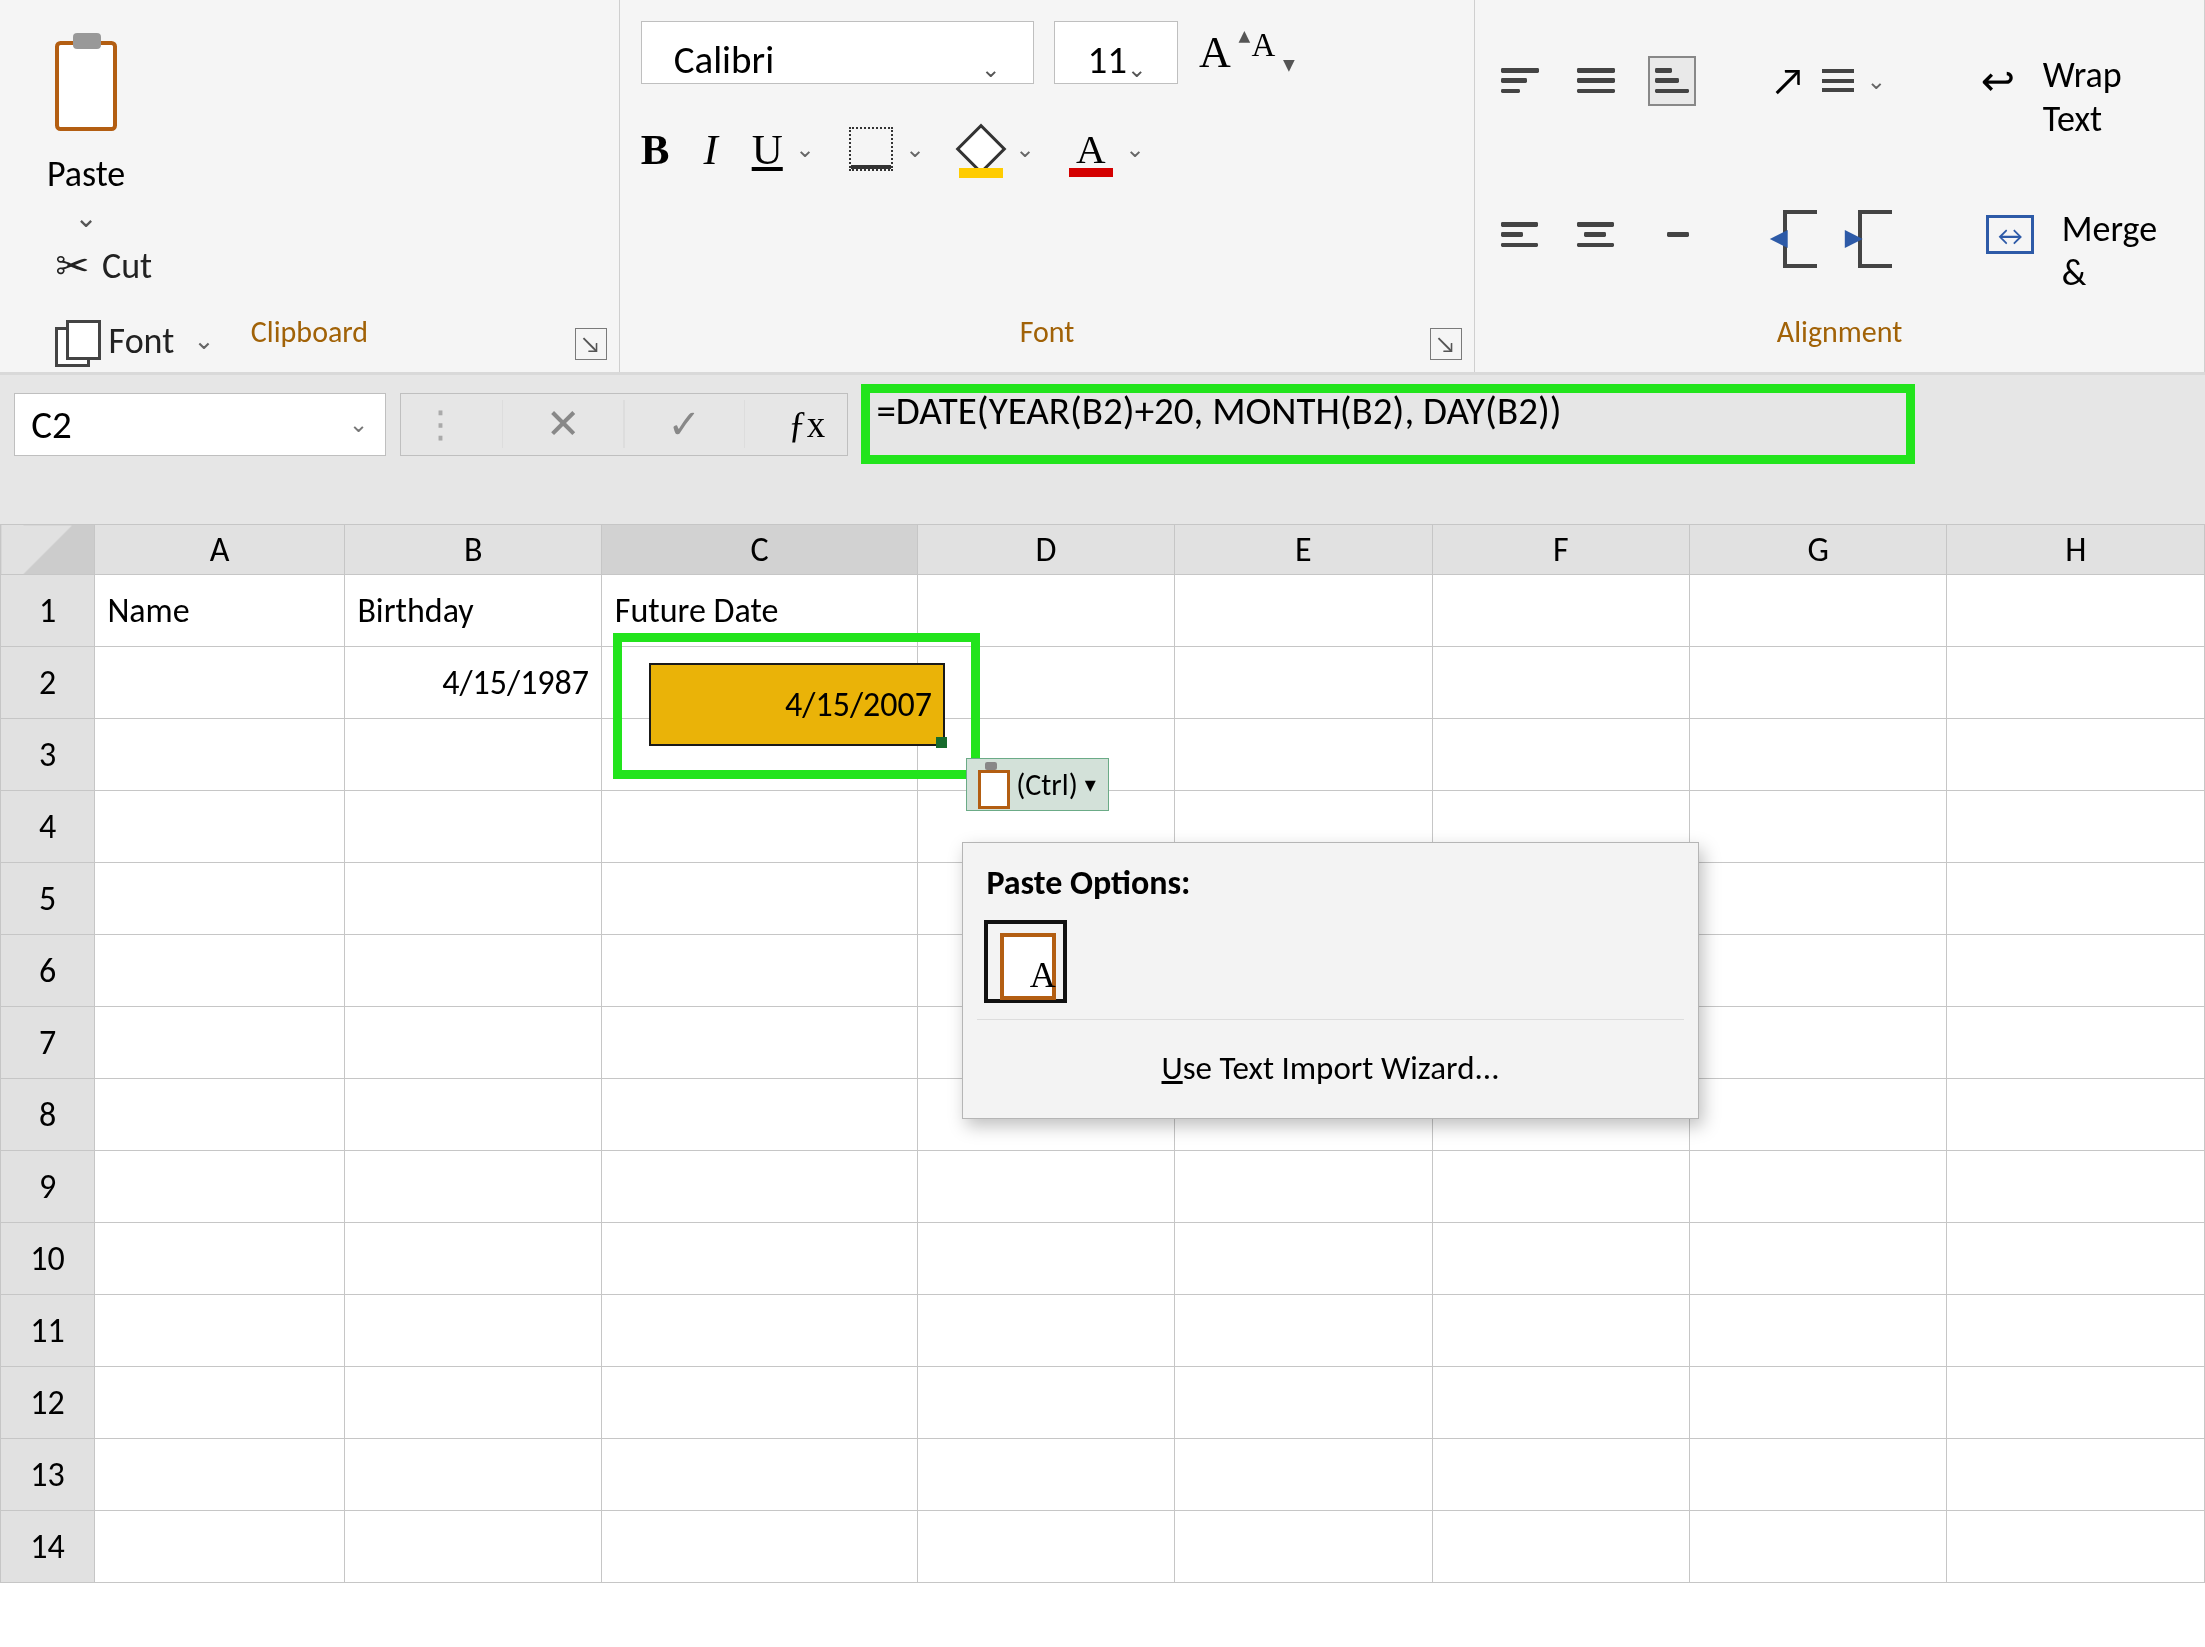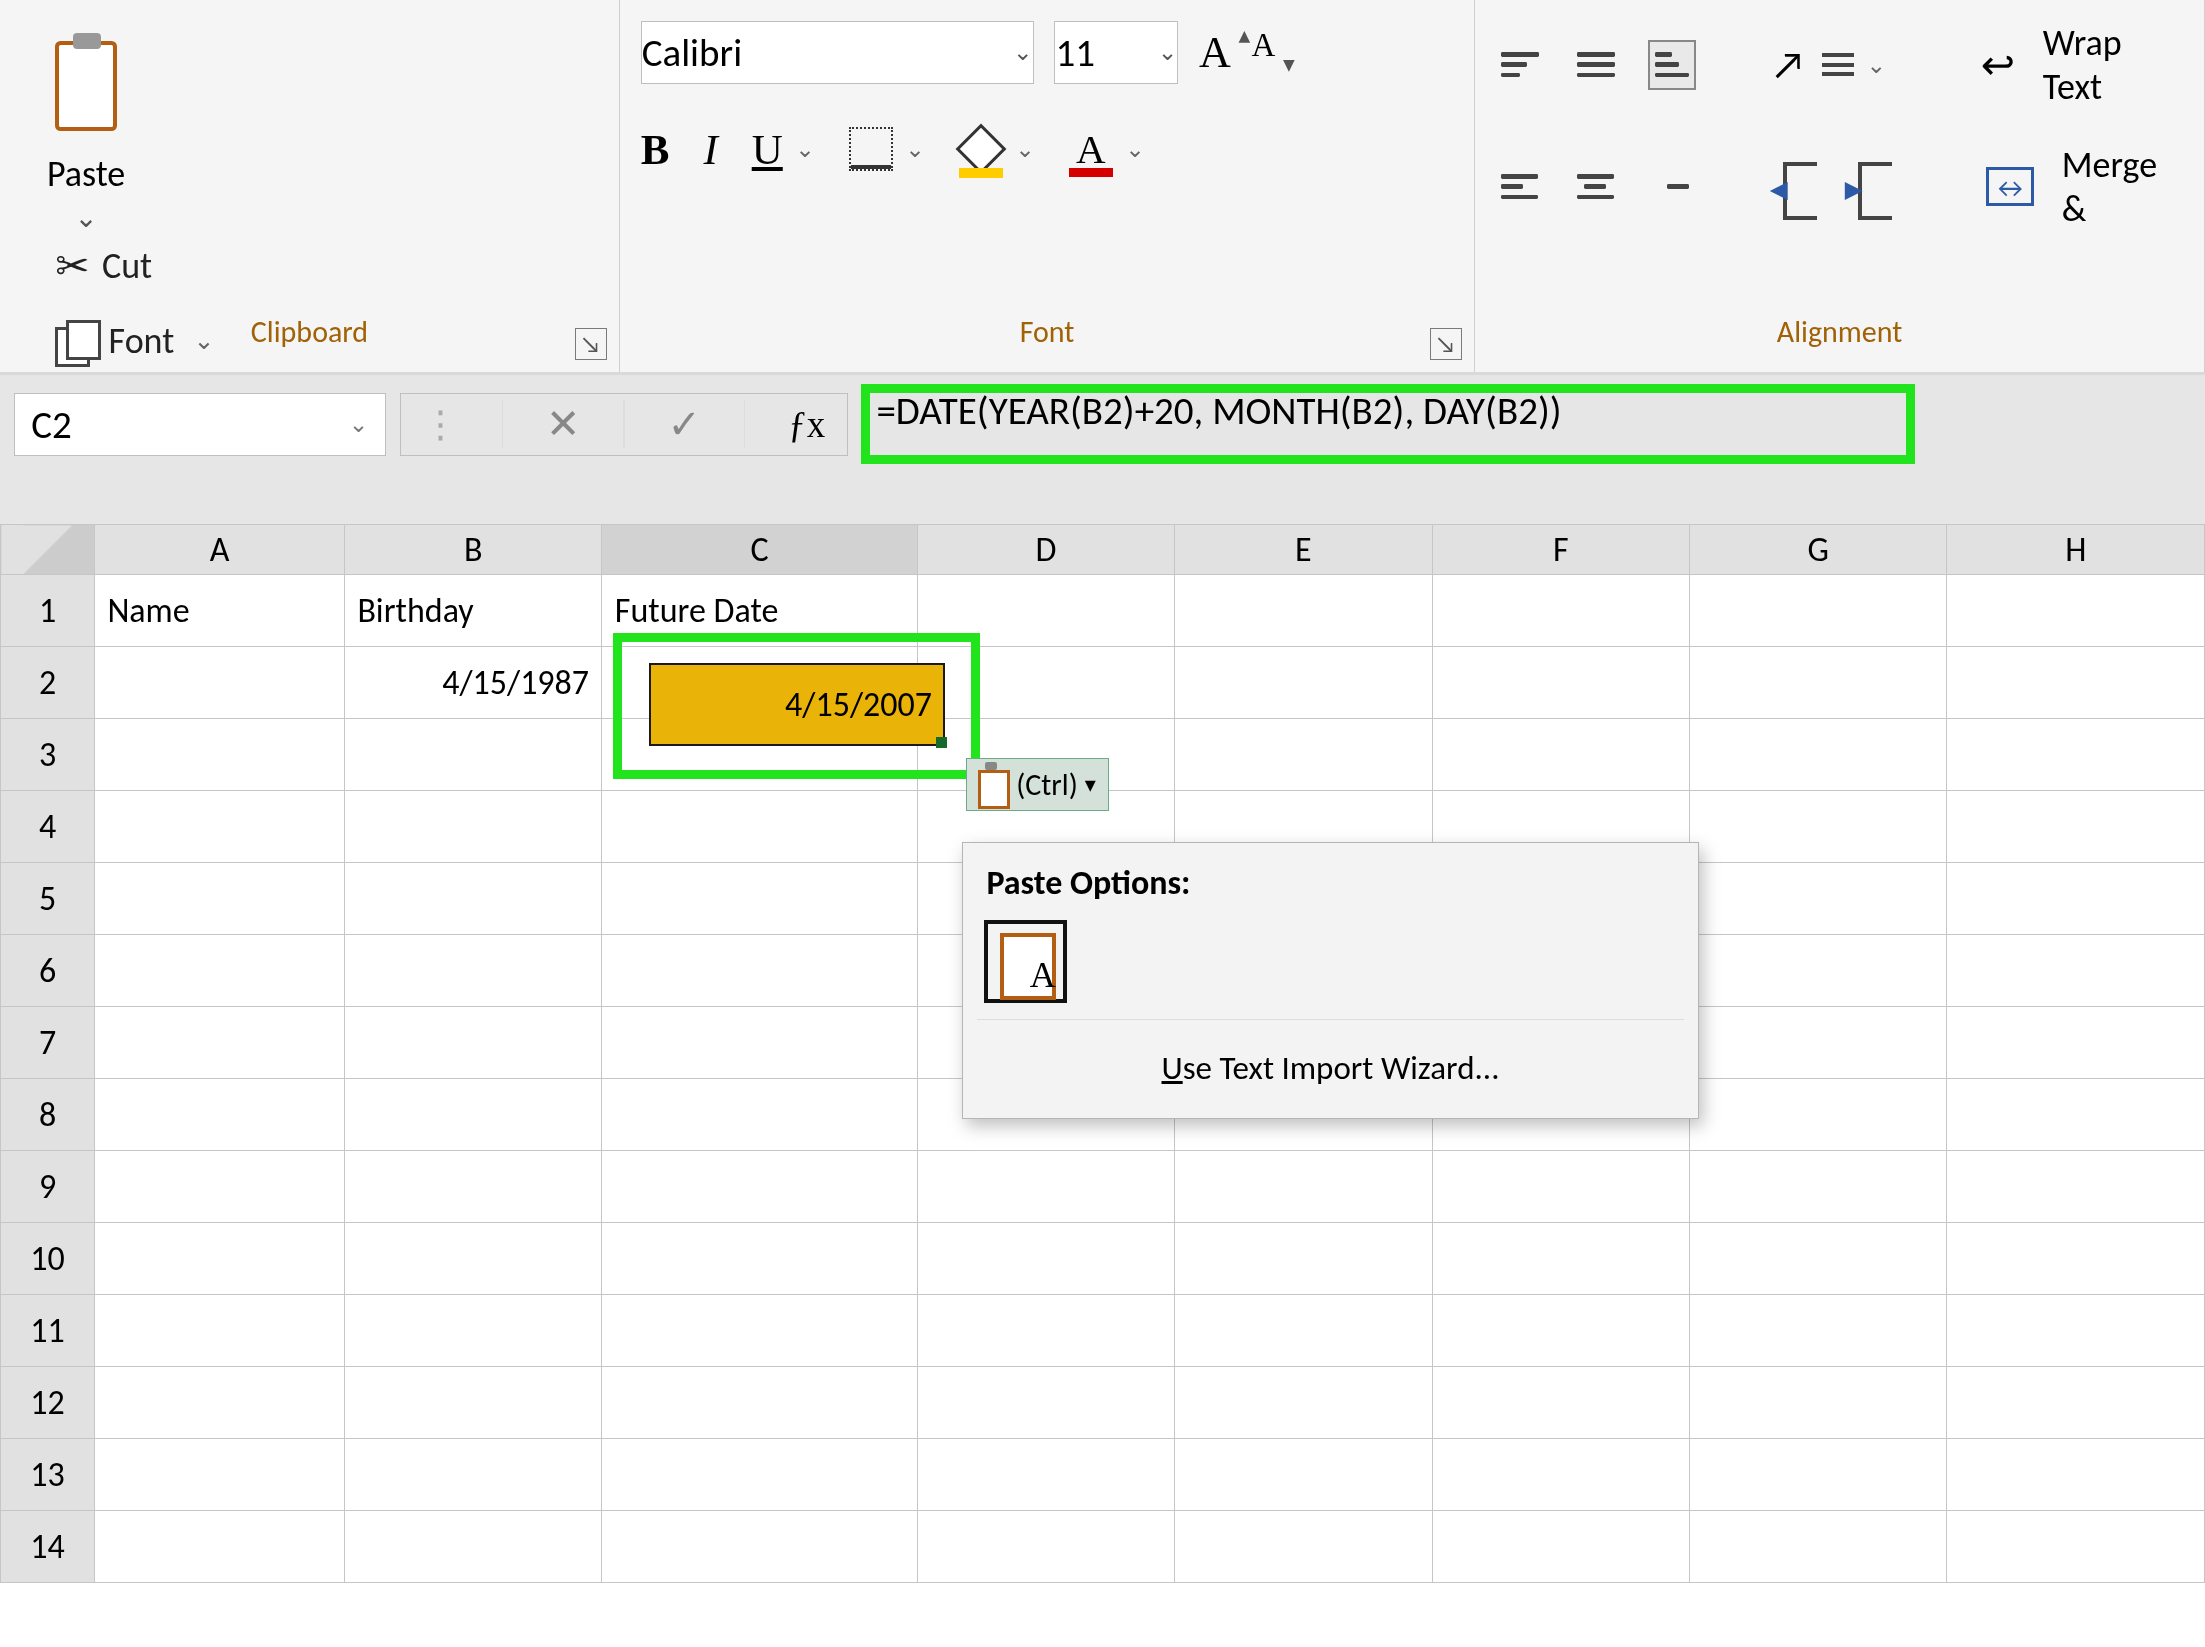--- a/index.html
+++ b/index.html
@@ -29,21 +29,21 @@
   .clip-row .drop { font-size: 25px; color: #666; margin-left: 6.9px; }
   .scissors-icn::before { content: "✂"; font-size: 41px; color: #222; }
   .copy-icn { width: 41px; height: 41px; position: relative; }
   .copy-icn::before{content:"";position:absolute;left:0;top:6.9px;width:29px;height:34px;border:3.4px solid #444;background:#fff;}
   .copy-icn::after{content:"";position:absolute;left:11px;top:0;width:29px;height:34px;border:3.4px solid #444;background:#fff;}
   .painter-icn::before { content: "🖌"; font-size: 40px; }
 
   
   .g-font { width: 855px; padding: 20.7px 20.7px 76px 20.7px; display: flex; flex-direction: column; gap: 41px; }
   .font-row1 { display: flex; align-items: center; gap: 20.7px; }
-  .combo { display:flex; align-items:center; background:#fff; border:1.4px solid #bfbfbf; height:63px; font-size:39px; padding:0 0; }
+  .combo { display:flex; align-items:flex-end; background:#fff; border:1.4px solid #bfbfbf; height:63px; font-size:39px; padding:0 32px; }
   .combo .arr { margin-left:auto; font-size:23.4px; color:#555; }
   .font-name { width: 393px; }
   .font-size { width: 124px; }
   .grow-shrink { display:flex; gap:20.7px; font-family: "Times New Roman", serif; }
   .grow, .shrink { font-size: 44px; position:relative; }
   .grow::after { content:"▴"; position:absolute; right:-19.3px; top:-5.5px; font-size:23.4px; color:#555;}
   .shrink::after{ content:"▾"; position:absolute; right:-19.3px; top:23.4px; font-size:23.4px; color:#555;}
   .font-row2 { display:flex; align-items:center; gap:34px; font-size:43px; }
   .bold-b { font-weight:700; font-family:"Times New Roman",serif; }
   .italic-i { font-style:italic; font-family:"Times New Roman",serif; }
@@ -71,21 +71,21 @@
   .orient-rows{display:inline-flex; flex-direction:column; gap:5.5px; margin-left:4.1px;}
   .orient-rows span{width:32px;height:4.1px;background:#444;display:block;}
   .left .a-line:nth-child(2){width:60%} .center{align-items:center} .center .a-line:nth-child(2){width:60%} .right{align-items:flex-end} .right .a-line:nth-child(2){width:60%}
   .indent-icn{width:50px;height:50px;position:relative;}
   .indent-icn::before{content:"";position:absolute;right:0;top:0;width:30px;height:50px;border-left:4.8px solid #444;border-top:4.8px solid #444;border-bottom:4.8px solid #444;}
   .indent-icn.dec::after{content:"◀";position:absolute;left:0;top:13.8px;font-size:23.4px;color:#2d5aa7;}
   .indent-icn.inc::after{content:"▶";position:absolute;left:0;top:13.8px;font-size:23.4px;color:#2d5aa7;}
   .wrap-icn{font-size:41px;}
   .merge-icn{width:50px;height:39px;border:3.4px solid #2d5aa7;position:relative;}
   .merge-icn::before{content:"↔";position:absolute;left:50%;top:50%;transform:translate(-50%,-50%);font-size:27.6px;color:#2d5aa7;}
-  .btn-label{font-size:36px;}
+  .btn-label{font-size:36px;margin-top:32px;}
 
   
   .fbar { position:absolute; left:0; right:0; top:386px; height:76px; display:flex; align-items:center; padding:0 13.8px; gap:13.8px; }
   .namebox { width:372px; height:63px; background:#fff; border:1.4px solid #bfbfbf; display:flex; align-items:center; padding:0 16.5px; font-size:39px; }
   .namebox .arr{margin-left:auto; color:#777; font-size:23.4px;}
   .fx-section { width:448px; height:63px; border:1.4px solid #bfbfbf; display:flex; align-items:center; justify-content:space-around; }
   .fx-section .sep{width:1.4px;height:48px;background:#ddd;}
   .fx-section .x{font-size:41px;color:#888;}
   .fx-section .chk{font-size:40px;color:#888;}
   .fx-section .fx{font-size:37px;font-family:"Cambria Math",serif;}

